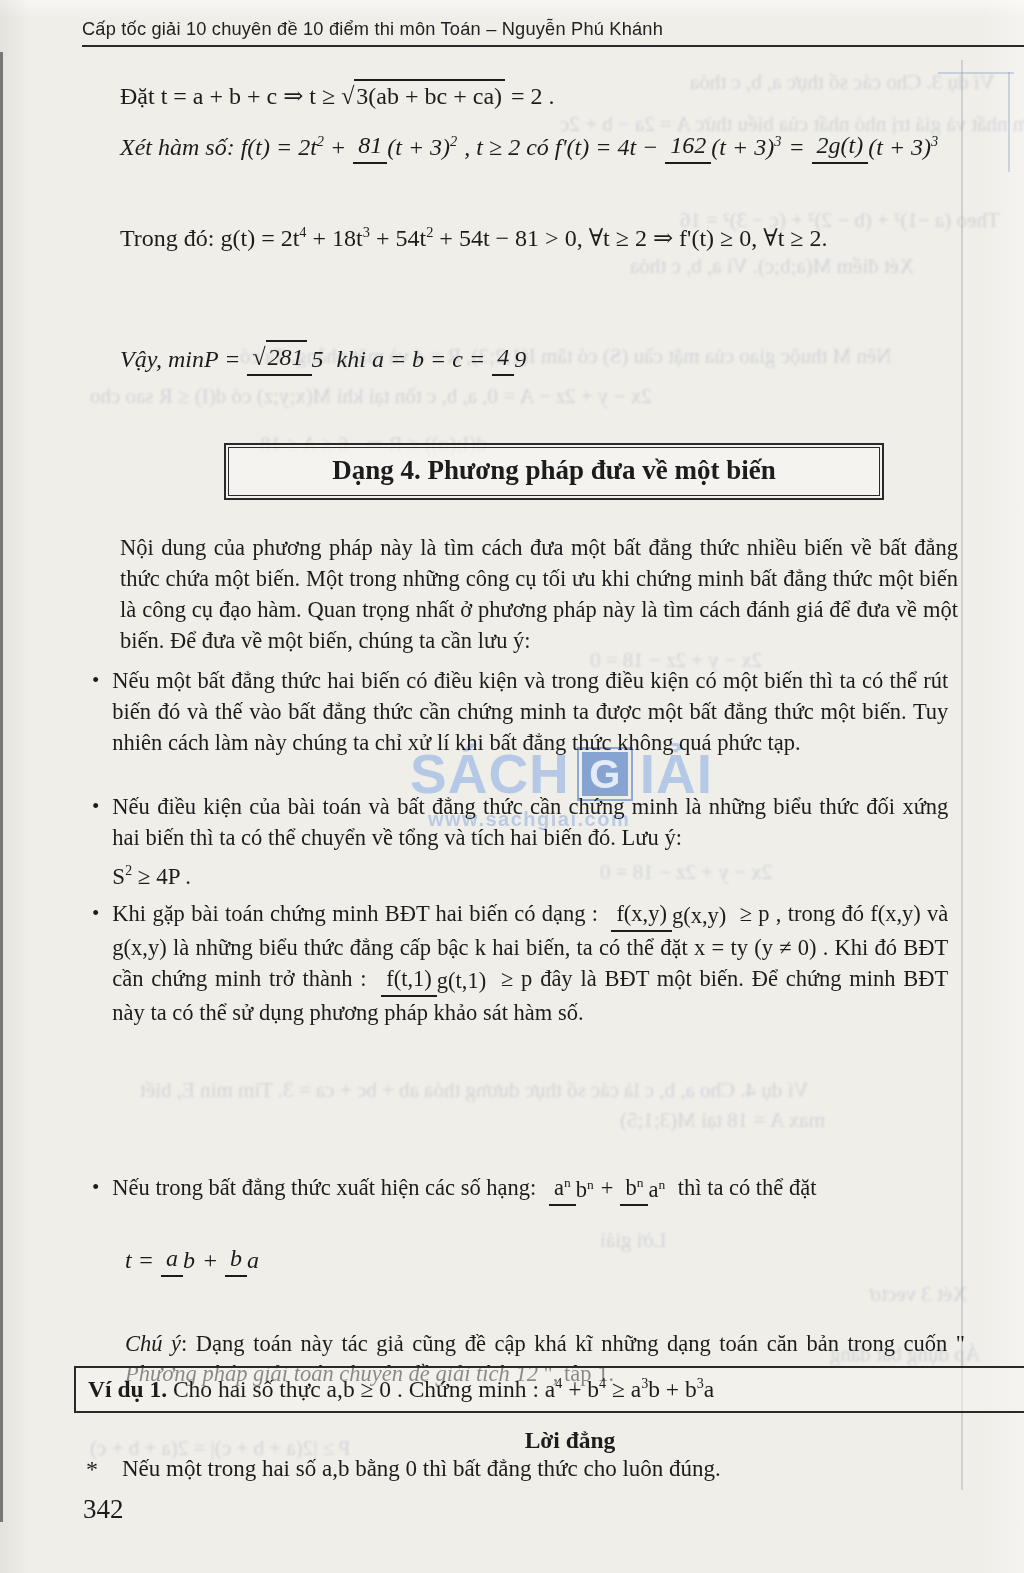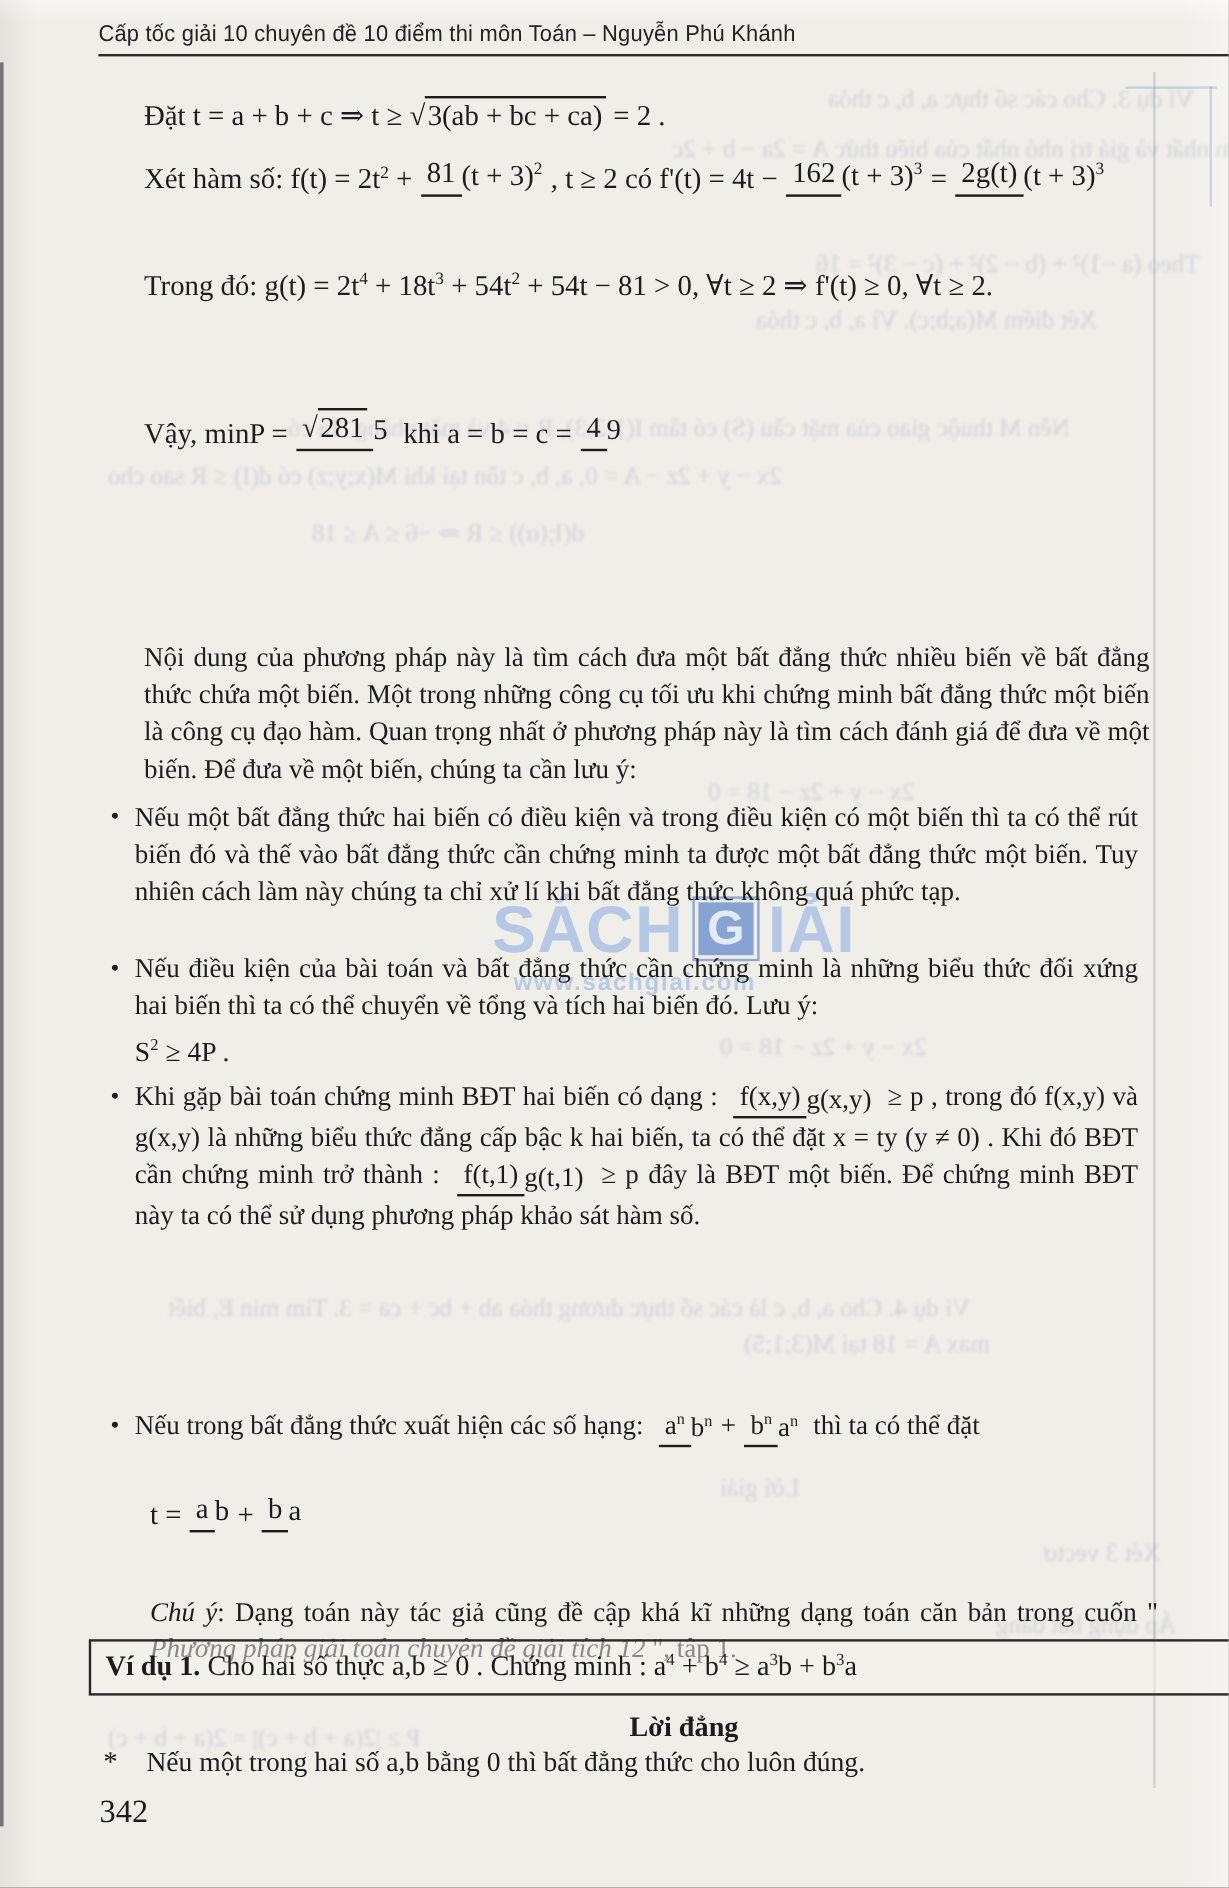--- a/index.html
+++ b/index.html
@@ -36,21 +36,21 @@
   .wm-gbox-in{width:46px;height:44px;background:#87a3d1;color:#e3ebf7;display:flex;
       align-items:center;justify-content:center;font-size:40px;}
   .wm-url{position:absolute;left:428px;top:808px;font-family:"Liberation Sans",sans-serif;
       font-weight:bold;font-size:20px;letter-spacing:1.5px;color:#b3c7e4;opacity:.9;}
   
   .hdr{position:absolute;left:62px;top:18px;font-family:"Liberation Sans",sans-serif;
       font-size:19px;color:#222;letter-spacing:.2px;transform:scaleX(.96);transform-origin:left;}
   .hdr-rule{position:absolute;left:62px;top:45px;width:950px;height:2px;background:#2b2b2b;}
   
   .mline{position:absolute;left:100px;font-size:24px;white-space:nowrap;}
-  .mrow{display:flex;align-items:flex-end;}
+  .mrow{display:flex;align-items:center;font-style:italic;}
   .mrow > span{white-space:pre;}
   sup{font-size:60%;vertical-align:super;line-height:0;}
   .frac{display:inline-flex;flex-direction:row;align-items:center;vertical-align:middle;
       margin:0 7px;line-height:1.25;text-align:center;}
   .frac .num{border-bottom:2px solid #1c1c1c;padding:0 5px 2px;}
   .frac .den{padding-top:0;}
   .sq{white-space:nowrap;}
   .ovl{border-top:2px solid #1c1c1c;padding:2px 3px 0 2px;}
   
   .dang-box{position:absolute;left:204px;top:443px;width:652px;border:2px solid #2a2a2a;padding:2px;background:rgba(248,247,244,.6);}
@@ -135,20 +135,25 @@
     <div class="mline" style="top:224px;">Trong đó: g(t) = 2t<sup>4</sup> + 18t<sup>3</sup> + 54t<sup>2</sup> + 54t − 81 &gt; 0, ∀t ≥ 2  ⇒ f'(t) ≥ 0, ∀t ≥ 2.</div>
 
 
     <div class="mline mrow" style="top:342px;">
       <span>Vậy, minP =</span>
       <span class="frac"><span class="num"><span class="sq">√<span class="ovl">281</span></span></span><span class="den">5</span></span>
       <span> khi a = b = c =</span>
       <span class="frac"><span class="num">4</span><span class="den">9</span></span>
     </div>
 
+    <div class="dang-box">
+      <div class="dang-box-in">
+        <span class="dang-title">Dạng 4. Phương pháp đưa về một biến</span>
+      </div>
+    </div>
 
     <p class="para intro">Nội dung của phương pháp này là tìm cách đưa một bất đẳng thức nhiều biến về bất đẳng thức chứa một biến. Một trong những công cụ tối ưu khi chứng minh bất đẳng thức một biến là công cụ đạo hàm. Quan trọng nhất ở phương pháp này là tìm cách đánh giá để đưa về một biến. Để đưa về một biến, chúng ta cần lưu ý:</p>
 
     <div class="bullet" style="top:665px;">
       <span class="bmark">•</span>
       <div class="btext">Nếu một bất đẳng thức hai biến có điều kiện và trong điều kiện có một biến thì ta có thể rút biến đó và thế vào bất đẳng thức cần chứng minh ta được một bất đẳng thức một biến. Tuy nhiên cách làm này chúng ta chỉ xử lí khi bất đẳng thức không quá phức tạp.</div>
     </div>
 
     <div class="bullet" style="top:791px;">
       <span class="bmark">•</span>

